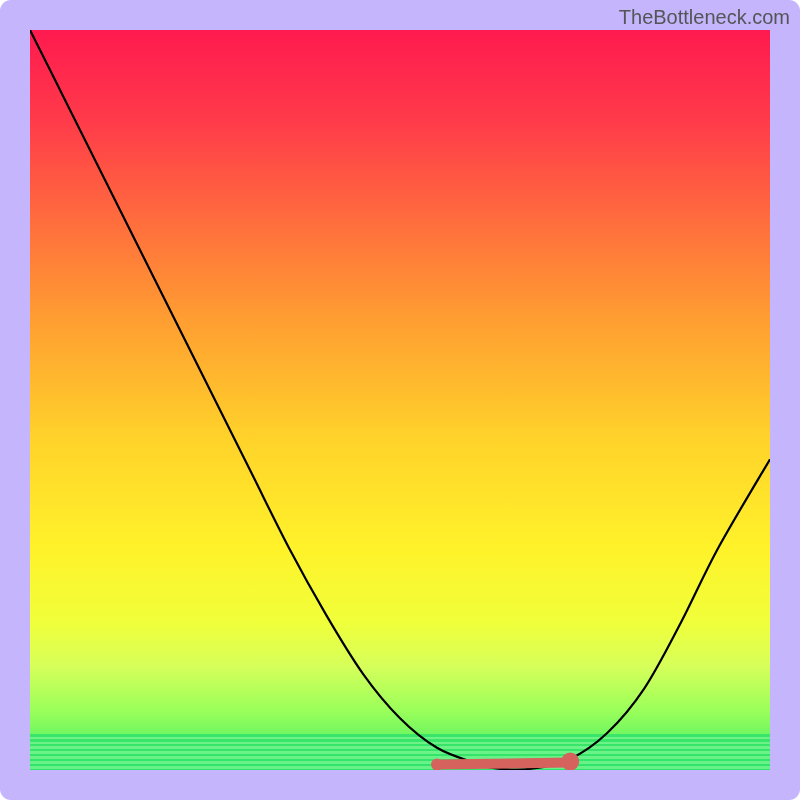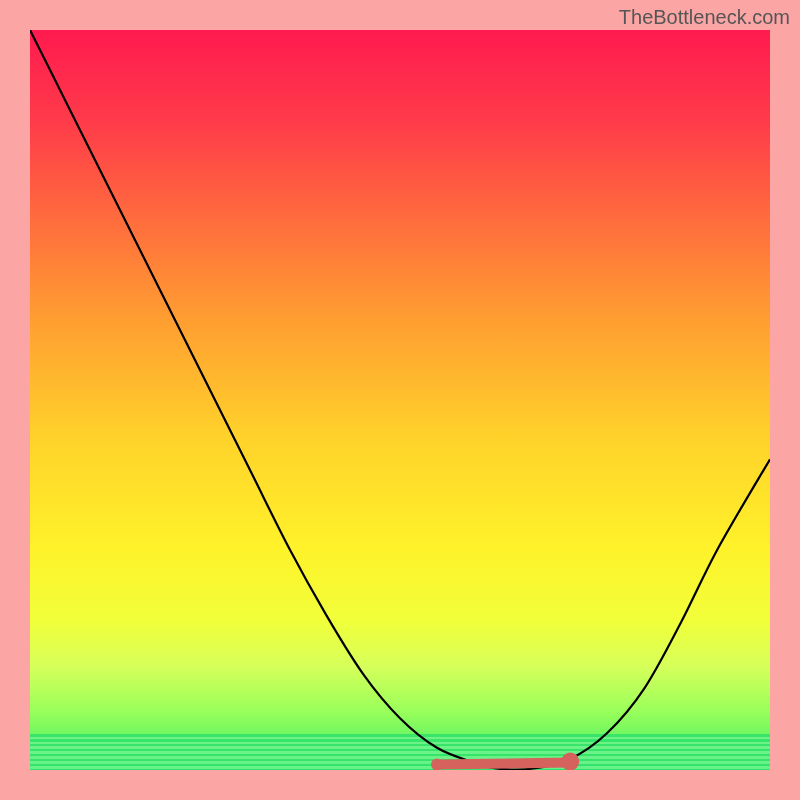--- a/index.html
+++ b/index.html
@@ -7,21 +7,22 @@
     width: 800px;
     height: 800px;
     overflow: hidden;
     font-family: Arial, sans-serif;
     position: relative;
   }
   .chart-wrap {
     width: 800px;
     height: 800px;
     position: relative;
-    background: #fca5a5;
+    background: #c4b5fd;
+    border-radius: 11px;
   }
   .plot-bg {
     position: absolute;
     left: 30px;
     top: 30px;
     width: 740px;
     height: 740px;
     background:
       linear-gradient(
         to bottom,

